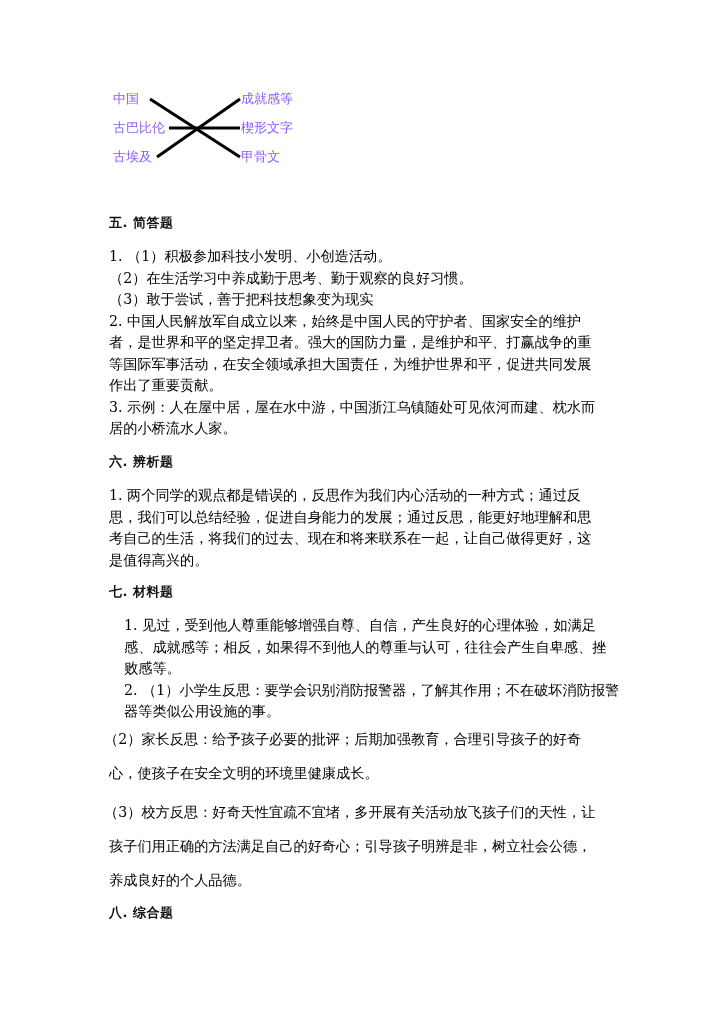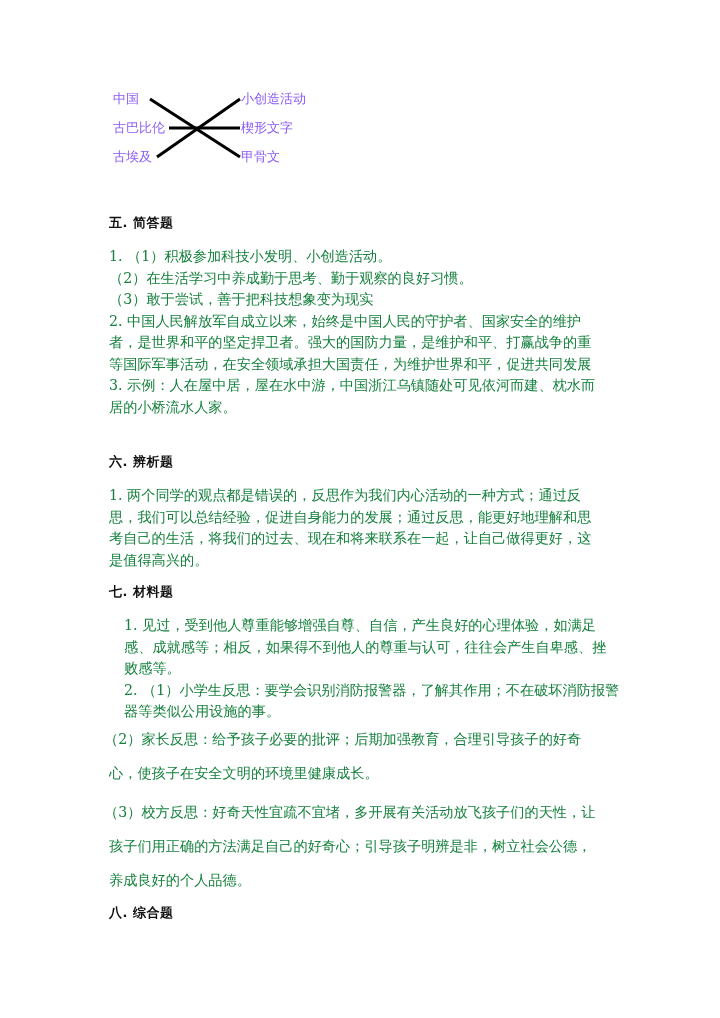--- a/index.html
+++ b/index.html
@@ -3,50 +3,51 @@
   <meta charset="utf-8">
   <style>
     html, body { margin: 0; padding: 0; background: #ffffff; }
     body { width: 720px; height: 1018px; position: relative; overflow: hidden;
            font-family: "DejaVu Serif", "Liberation Serif", serif; color: #333; }
     .abs { position: absolute; }
     .match-label { font-family: "DejaVu Sans", "Liberation Sans", sans-serif; font-size: 13px; color: #8b5cf6; white-space: nowrap; line-height: 16px; }
     .heading { position: absolute; left: 109px; font-family: "DejaVu Sans", "Liberation Sans", sans-serif;
                font-weight: bold; font-size: 13px; color: #111; letter-spacing: 0.5px; }
     .para { position: absolute; left: 109px; width: 505px; font-size: 14.2px; line-height: 21.5px;
-            color: #15803d; text-align: justify; }
+            color: #000000; text-align: justify; }
     .para div { white-space: nowrap; }
     .loose div { line-height: 34px; }
     svg { position: absolute; left: 0; top: 0; }
   </style>
 </head>
 <body>
 
 <div>
   <svg width="720" height="200">
     <line x1="150" y1="99" x2="240" y2="157" stroke="#000" stroke-width="3"></line>
     <line x1="169" y1="128" x2="240" y2="128" stroke="#000" stroke-width="3"></line>
     <line x1="157" y1="157" x2="240" y2="99" stroke="#000" stroke-width="3"></line>
   </svg>
   <div class="abs match-label" style="left:113px; top:91px;">中国</div>
   <div class="abs match-label" style="left:113px; top:120px;">古巴比伦</div>
   <div class="abs match-label" style="left:113px; top:149px;">古埃及</div>
-  <div class="abs match-label" style="left:241px; top:91px;">小创造活动</div>
+  <div class="abs match-label" style="left:241px; top:91px;">成就感等</div>
   <div class="abs match-label" style="left:241px; top:120px;">楔形文字</div>
   <div class="abs match-label" style="left:241px; top:149px;">甲骨文</div>
 </div>
 
 <div class="heading" style="top:214px;">五. 简答题</div>
 <div class="para" style="top:246px;">
   <div>1. （1）积极参加科技小发明、小创造活动。</div>
   <div>（2）在生活学习中养成勤于思考、勤于观察的良好习惯。</div>
   <div>（3）敢于尝试，善于把科技想象变为现实</div>
   <div>2. 中国人民解放军自成立以来，始终是中国人民的守护者、国家安全的维护</div>
   <div>者，是世界和平的坚定捍卫者。强大的国防力量，是维护和平、打赢战争的重</div>
   <div>等国际军事活动，在安全领域承担大国责任，为维护世界和平，促进共同发展</div>
+  <div>作出了重要贡献。</div>
   <div>3. 示例：人在屋中居，屋在水中游，中国浙江乌镇随处可见依河而建、枕水而</div>
   <div>居的小桥流水人家。</div>
 </div>
 
 <div class="heading" style="top:453px;">六. 辨析题</div>
 <div class="para" style="top:485px;">
   <div>1. 两个同学的观点都是错误的，反思作为我们内心活动的一种方式；通过反</div>
   <div>思，我们可以总结经验，促进自身能力的发展；通过反思，能更好地理解和思</div>
   <div>考自己的生活，将我们的过去、现在和将来联系在一起，让自己做得更好，这</div>
   <div>是值得高兴的。</div>

